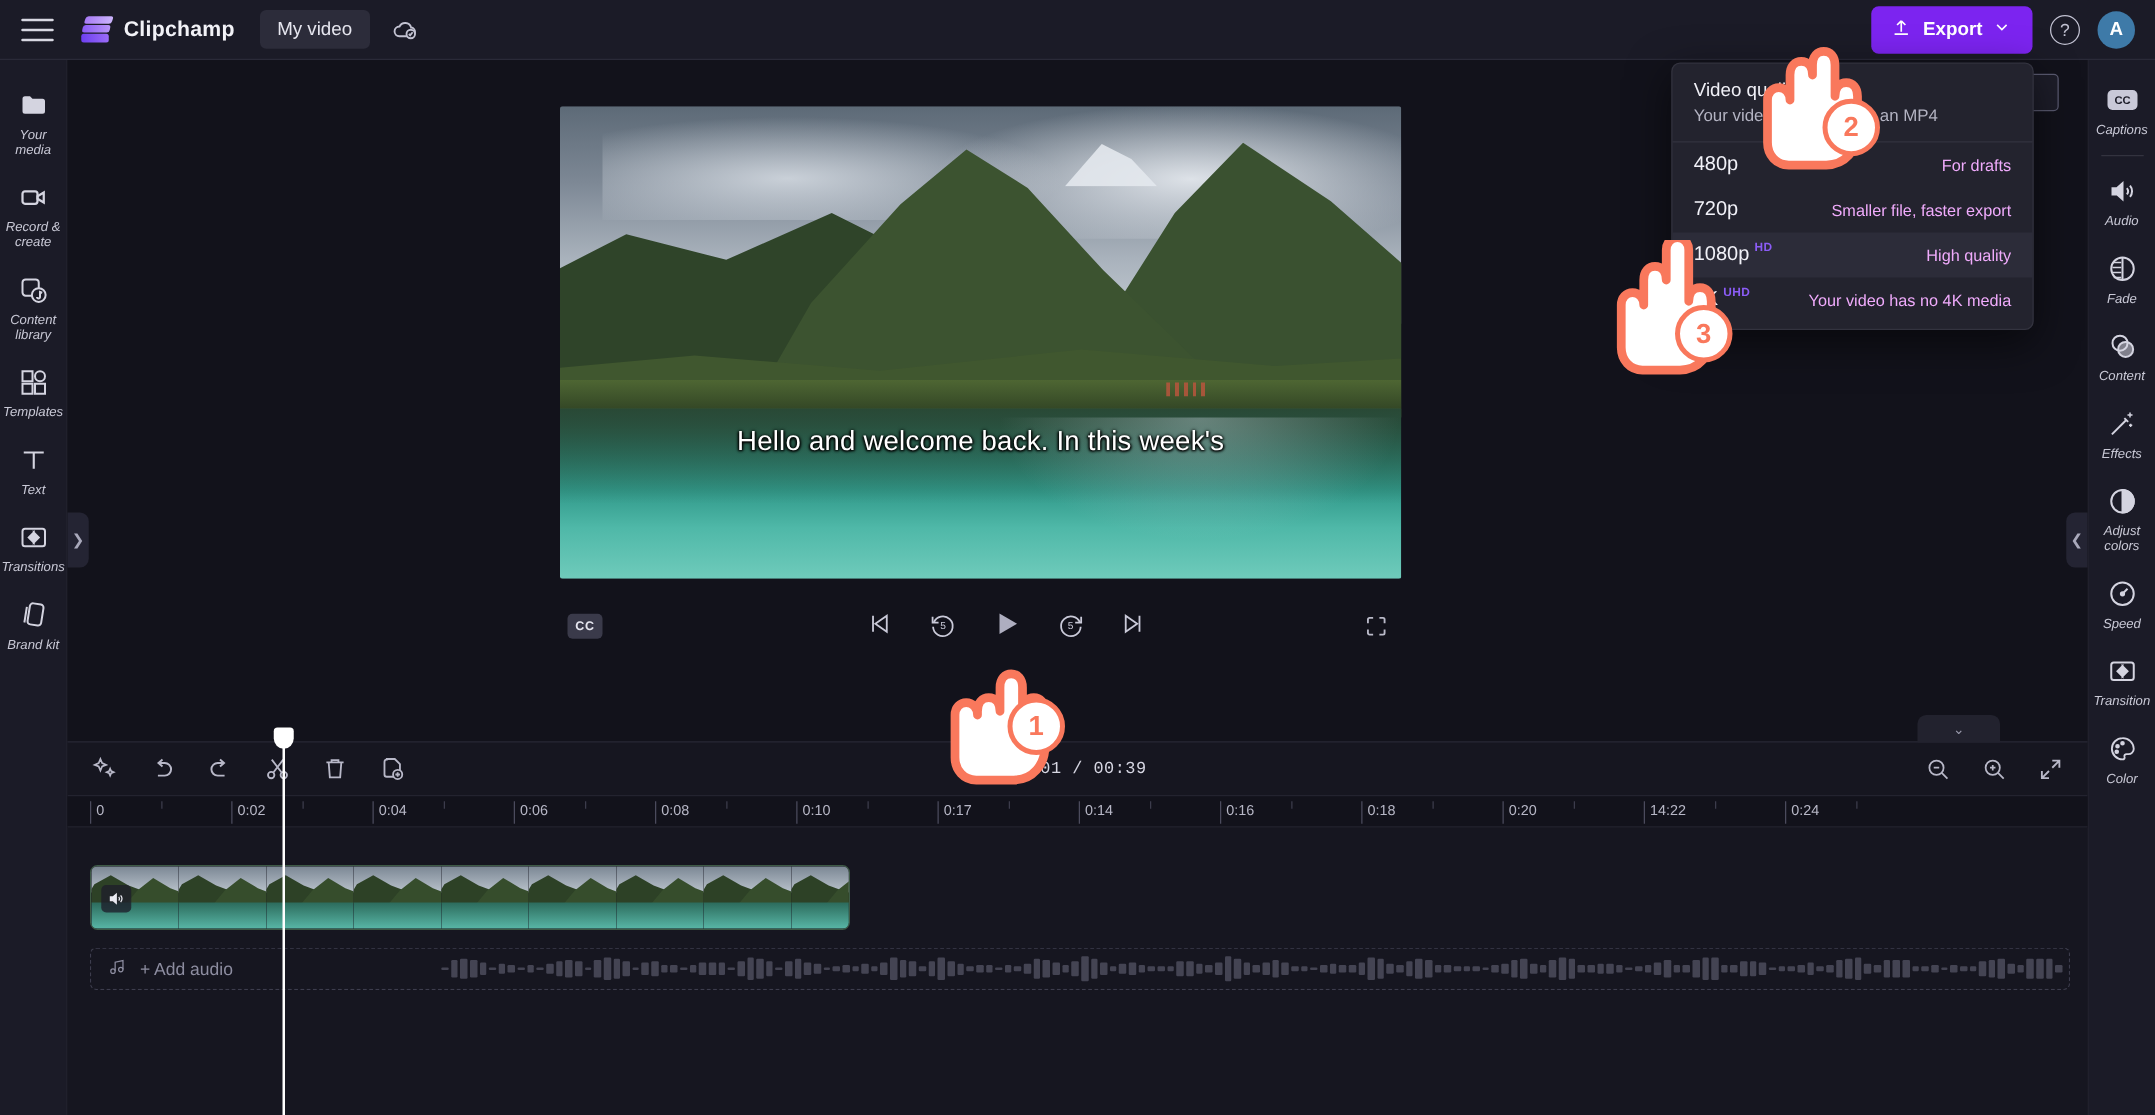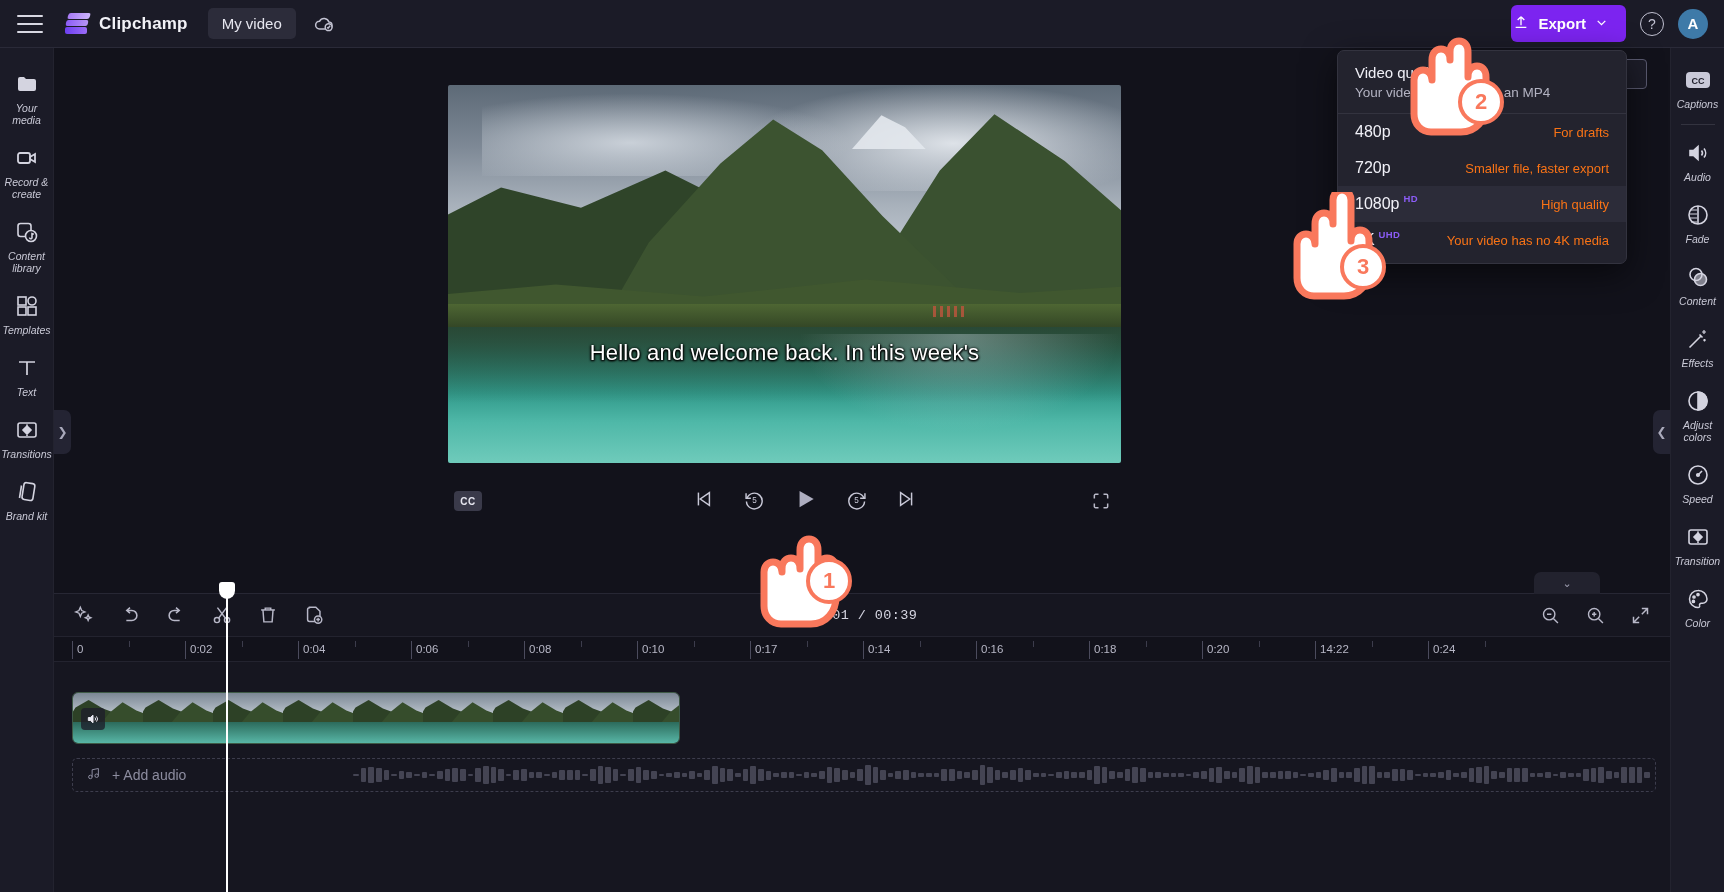--- a/index.html
+++ b/index.html
@@ -33,21 +33,21 @@
   .proj-name {
     margin-left: 20px; padding: 7px 14px; font-size: 15px; color: #e6e6ef;
     background: #2c2c3a; border-radius: 5px; cursor: pointer;
   }
   .cloud-icon { margin-left: 16px; width: 26px; height: 26px; color: #c3c3d2; cursor: pointer;
     display:flex; align-items:center; justify-content:center;}
   .topbar-right { margin-left: auto; display: flex; align-items: center; gap: 14px; padding-right: 16px; }
   .export-btn {
     display: flex; align-items: center; gap: 9px;
     background: #7c24f0; color: #fff; border: none; border-radius: 6px;
-    padding: 9px 18px 9px 2px; font-size: 15px; font-weight: 600; cursor: pointer;
+    padding: 9px 18px 9px 16px; font-size: 15px; font-weight: 600; cursor: pointer;
     font-family: "Liberation Sans", sans-serif;
   }
   .help-icon { width: 24px; height: 24px; border: 1.6px solid #c2c2d2; border-radius: 50%;
     display:flex; align-items:center; justify-content:center; font-size: 14px; color: #c2c2d2; cursor: pointer;}
   .avatar { width: 30px; height: 30px; border-radius: 50%; background: #3e7aa8; color: #fff;
     display:flex; align-items:center; justify-content:center; font-size: 15px; font-weight: 600; cursor: pointer;}
 
   
   .leftrail {
     position: absolute; left: 0; top: 48px; width: 54px; height: 844px;
@@ -194,21 +194,21 @@
     background: #23232e; border: 1px solid #33333f; border-radius: 7px;
     box-shadow: 0 10px 34px rgba(0,0,0,.55); z-index: 20; padding-bottom: 5px;
   }
   .dd-head { padding: 13px 17px 13px; border-bottom: 1px solid #33333f; }
   .dd-title { font-size: 15px; color: #f0f0f7; margin-bottom: 4px; }
   .dd-sub { font-size: 13.5px; color: #b3b3c2; }
   .dd-item { display: flex; align-items: center; padding: 9px 17px; cursor: pointer; }
   .dd-item.selected { background: #2c2c39; }
   .dd-left { font-size: 16px; color: #f1f1f8; display: flex; align-items: flex-start; gap: 4px; }
   .dd-badge { font-size: 9.5px; font-weight: 700; color: #8b5cf6; letter-spacing: .4px; position: relative; top: -2px;}
-  .dd-right { margin-left: auto; font-size: 13px; color: #f97316; }
+  .dd-right { margin-left: auto; font-size: 13px; color: #f0abfc; }
 
   
   .hand { position: absolute; z-index: 40; pointer-events: none; }
   .step-badge {
     position: absolute; width: 46px; height: 46px; border-radius: 50%;
     background: #fff; border: 4px solid #f9785c; color: #f9785c;
     display:flex; align-items:center; justify-content:center;
     font-size: 22px; font-weight: 700; z-index: 41;
     font-family: "Liberation Sans", sans-serif;
   }

